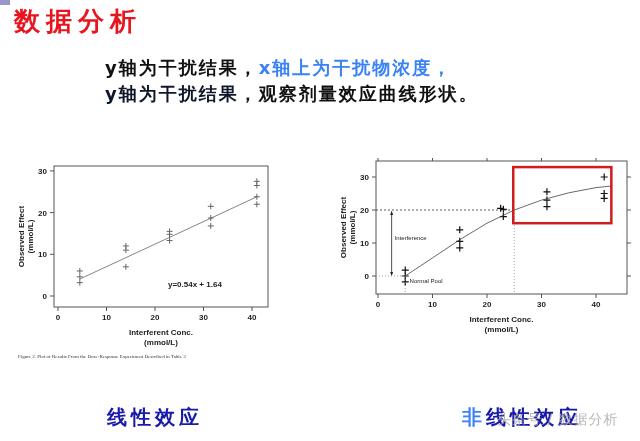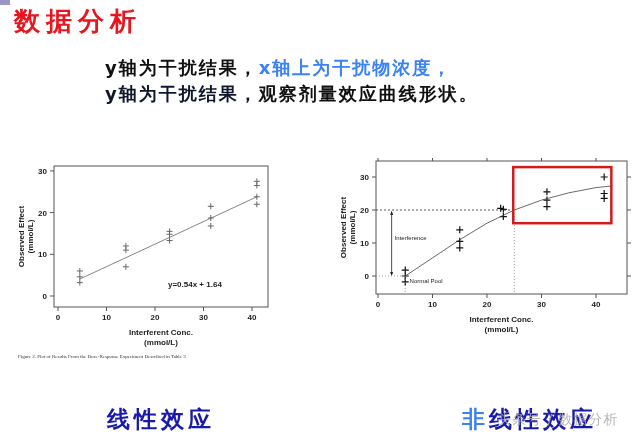--- a/index.html
+++ b/index.html
@@ -6,21 +6,21 @@
   body{width:640px;height:441px;position:relative;overflow:hidden;font-family:"DejaVu Sans",sans-serif;}
   .corner{position:absolute;left:0;top:0;width:10px;height:5px;background:#9a97c8;}
   .title{position:absolute;left:14px;right:0;top:4px;text-align:left;font-size:26px;font-weight:bold;color:#e8141e;letter-spacing:6px;}
   .subtitle{position:absolute;left:105px;top:55px;font-size:18px;font-weight:bold;line-height:26px;letter-spacing:2px;color:#111;}
   .red{color:#3b82f6;}
   .blue{color:#0f172a;}
   svg{position:absolute;left:0;top:0;}
   .ax{font-family:"Liberation Sans",sans-serif;font-weight:bold;font-size:8px;fill:#222;}
   .axs{font-family:"Liberation Sans",sans-serif;font-size:6px;fill:#222;}
   .caption{position:absolute;left:18px;top:354px;font-family:"Liberation Serif",serif;font-size:5px;color:#333;}
-  .bottom-label{position:absolute;top:404px;font-size:23px;font-weight:bold;letter-spacing:4px;color:#1a1aa8;}
+  .bottom-label{position:absolute;top:404px;font-size:20px;font-weight:bold;letter-spacing:4px;color:#1a1aa8;}
   .watermark{position:absolute;left:497px;top:411px;font-size:14px;color:#aaa;letter-spacing:1px;opacity:0.85;}
 </style>
 </head>
 <body>
 
 <div class="corner"></div>
 
 <div class="title">数据分析</div>
 
 <div class="subtitle">

